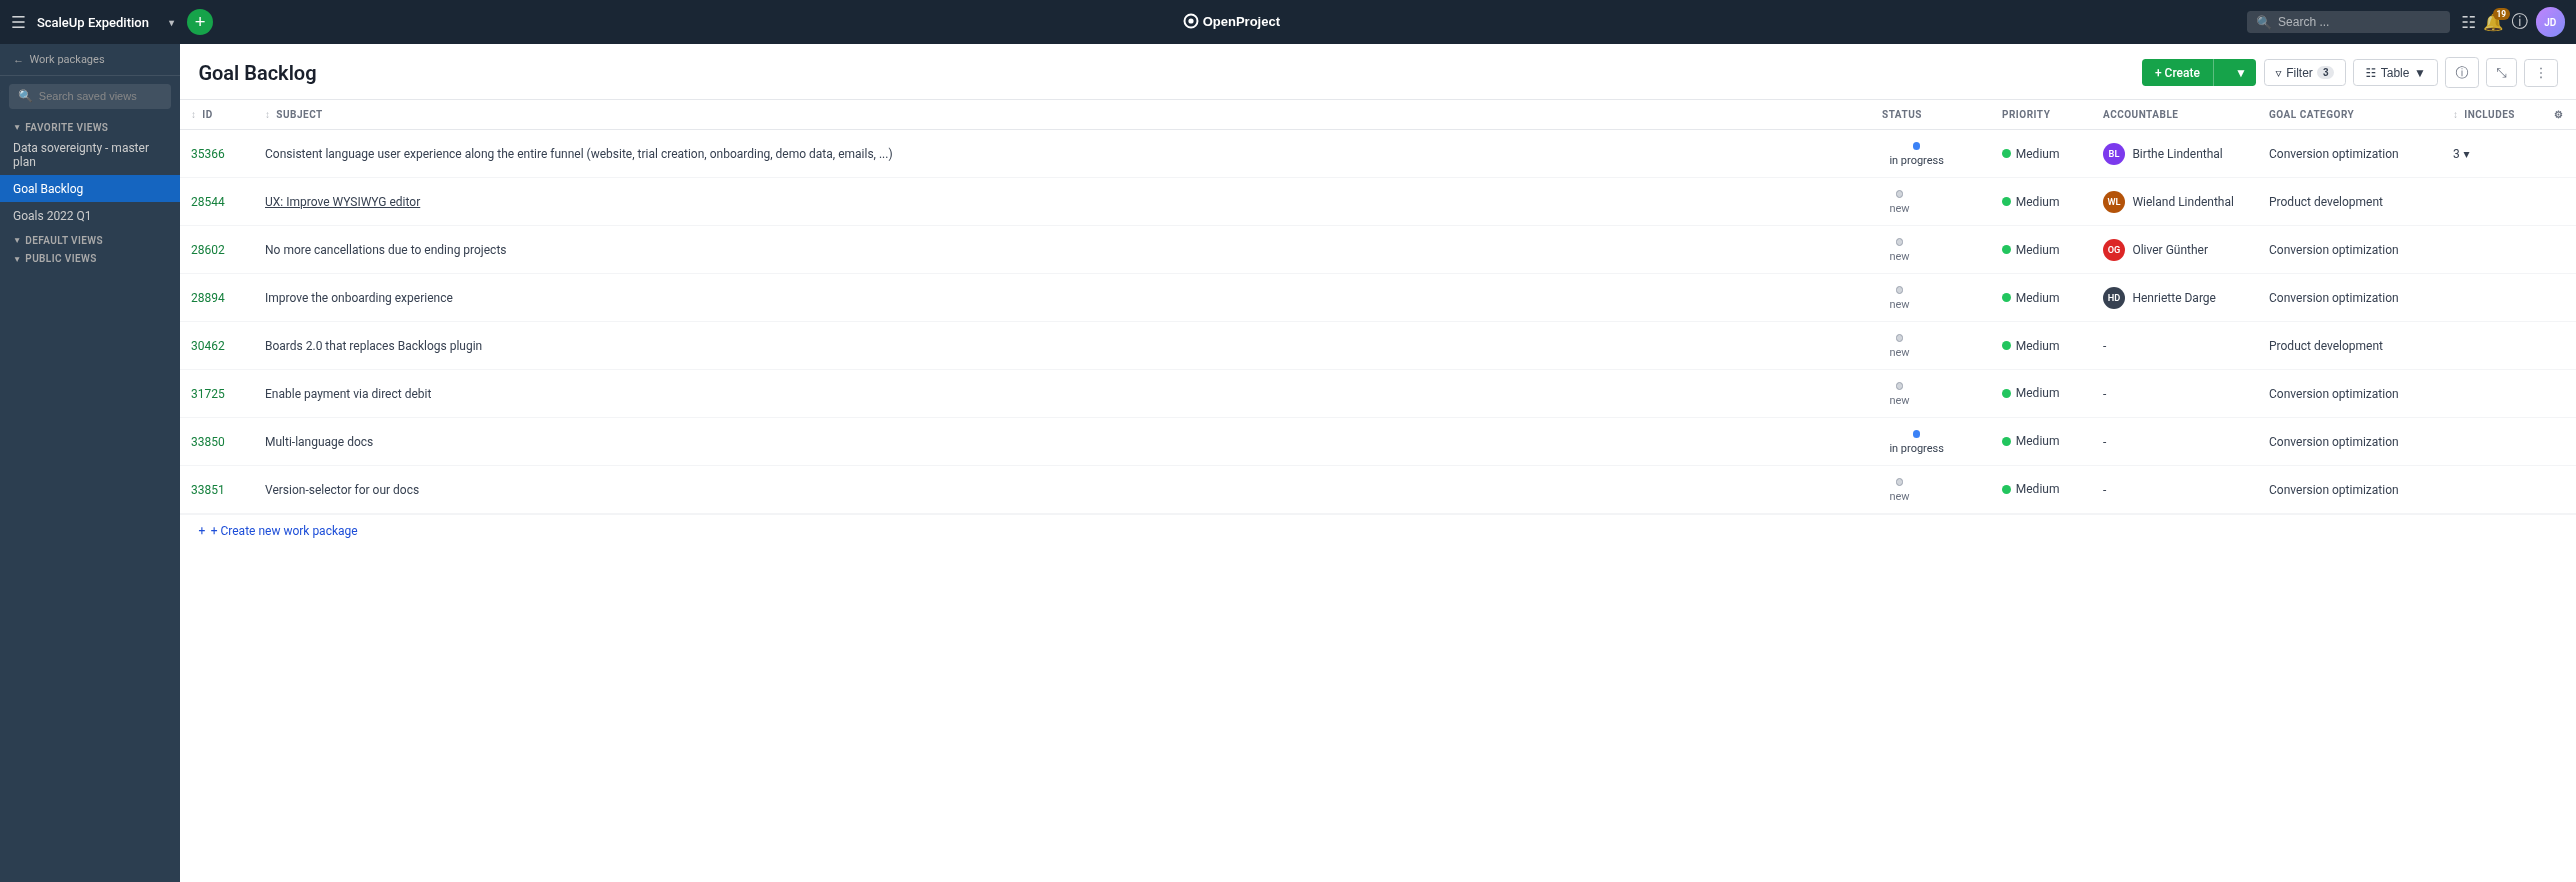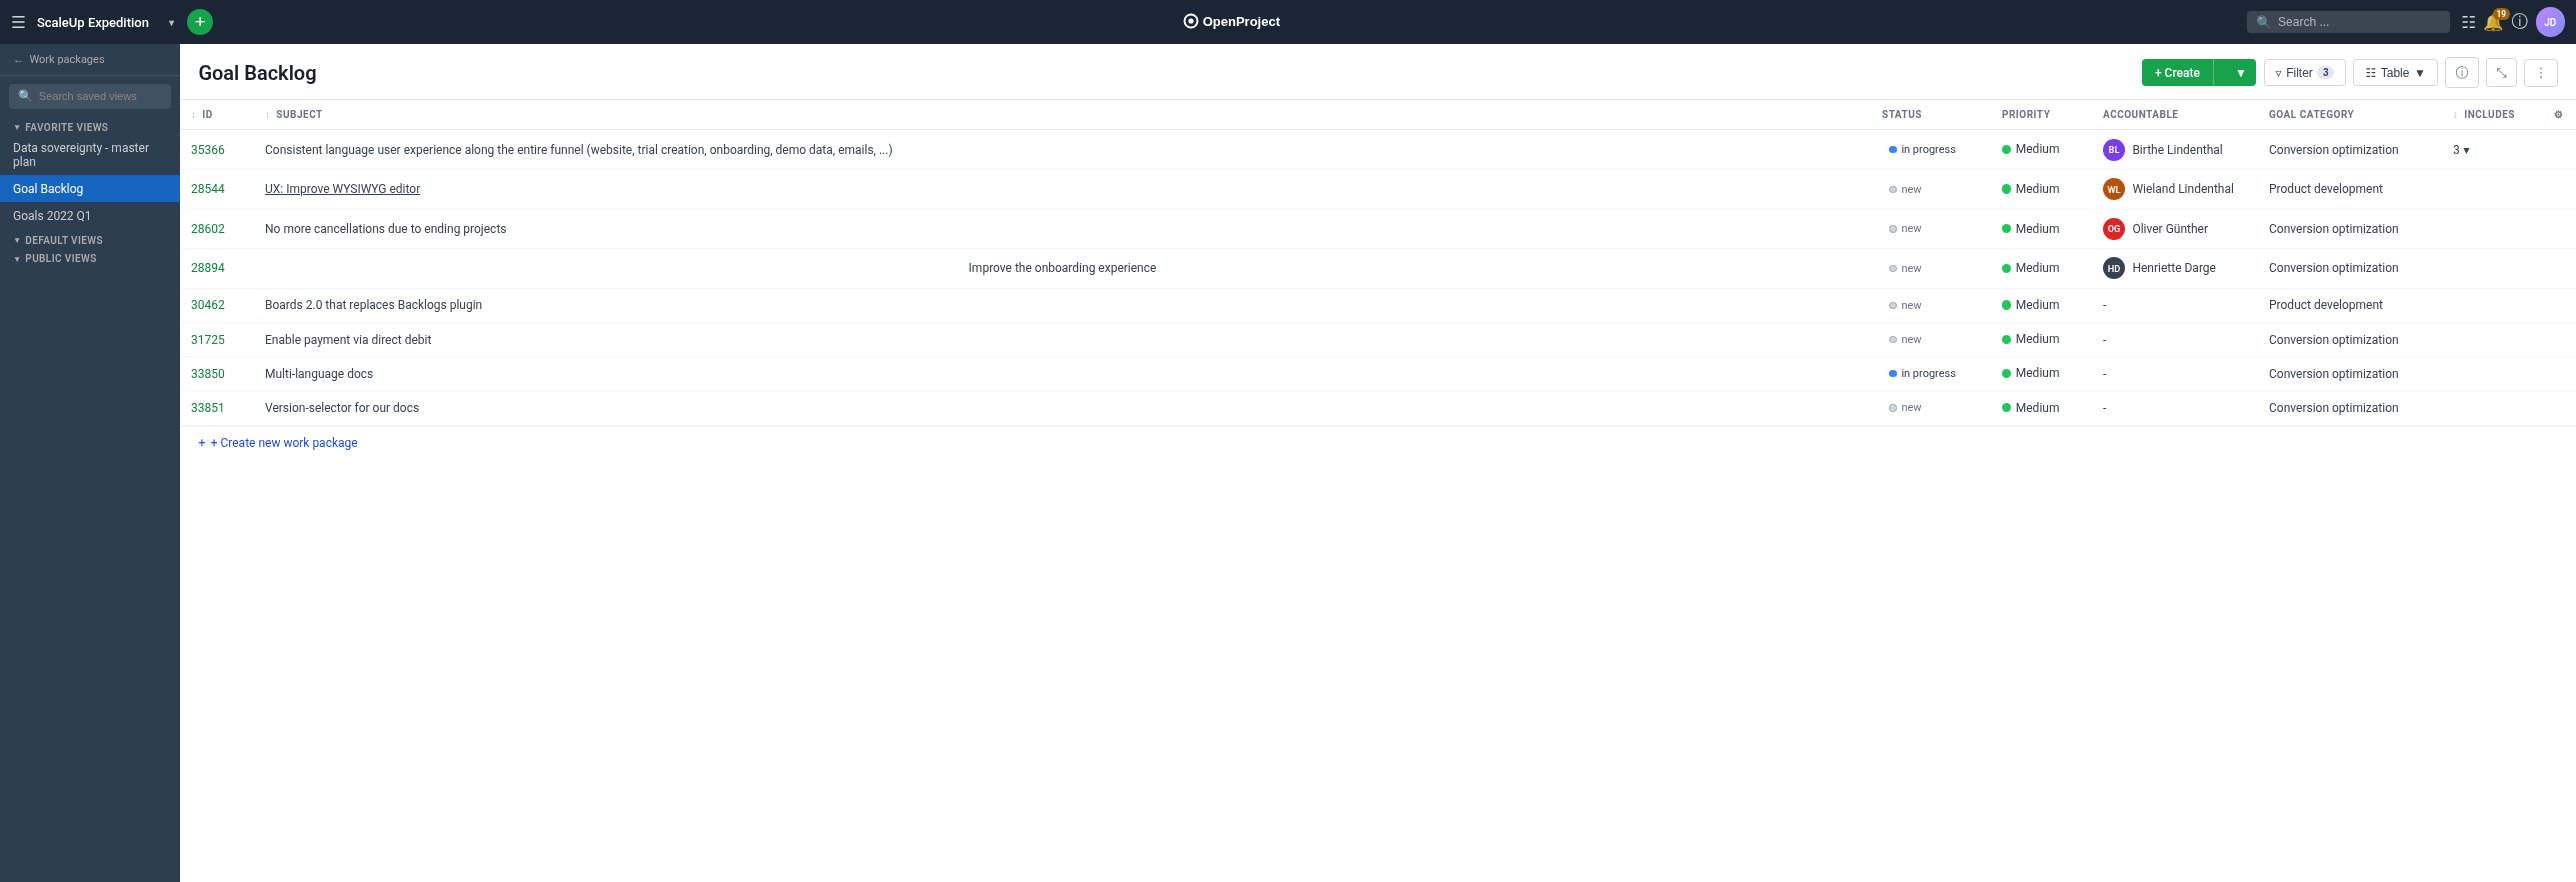--- a/index.html
+++ b/index.html
@@ -107,21 +107,21 @@
       padding: 9.2px 11px; text-align: left; font-size: 10px; font-weight: 700;
       color: #6b7280; text-transform: uppercase; letter-spacing: 0.5px; white-space: nowrap;
       background: #fff; position: sticky; top: 0; z-index: 10;
     }
     thead th .sort-icon { opacity: 0.5; margin-right: 2.8px; }
     tbody tr { border-bottom: 0.9px solid #f3f4f6; }
     tbody td { padding: 8.3px 11px; font-size: 12px; color: #374151; vertical-align: middle; }
     .id-link { color: #15803d; text-decoration: none; font-size: 12px; }
     .status-badge {
       display: inline-flex; align-items: center; gap: 4.6px;
-      padding: 1.8px 7.4px; border-radius: 11px; font-size: 11px; white-space: nowrap;
+      padding: 1.8px 7.4px; border-radius: 11px; font-size: 11px; white-space: nowrap; flex-direction: column;
     }
     .status-dot { width: 7.4px; height: 7.4px; border-radius: 50%; flex-shrink: 0; }
     .status-new .status-dot { background: #d1d5db; border: 0.9px solid #9ca3af; }
     .status-new { color: #6b7280; }
     .status-in-progress .status-dot { background: #3b82f6; }
     .status-in-progress { color: #374151; }
     .priority-badge { display: inline-flex; align-items: center; gap: 4.6px; white-space: nowrap; }
     .priority-dot { width: 9.2px; height: 9.2px; border-radius: 50%; flex-shrink: 0; }
     .accountable-cell { display: flex; align-items: center; gap: 7.4px; }
     .accountable-avatar {
@@ -346,21 +346,21 @@
                   <div class="accountable-avatar" style="background: rgb(220, 38, 38);">OG</div>
                   <span>Oliver Günther</span>
                 </div>
               </td>
               <td>Conversion optimization</td>
               <td></td>
               <td></td>
             </tr>
             <tr>
               <td><a class="id-link" href="#">28894</a></td>
-              <td style="font-size: 12px; color: rgb(55, 65, 81); text-align: center;">Improve the onboarding experience</td>
+              <td style="font-size: 12px; color: rgb(55, 65, 81);">Improve the onboarding experience</td>
               <td><span class="status-badge status-new">
                   <span class="status-dot"></span>
                   <span>new</span>
                 </span></td>
               <td><span class="priority-badge">
                   <span class="priority-dot" style="background: rgb(34, 197, 94);"></span>
                   <span>Medium</span>
                 </span></td>
               <td>
                 <div class="accountable-cell">

